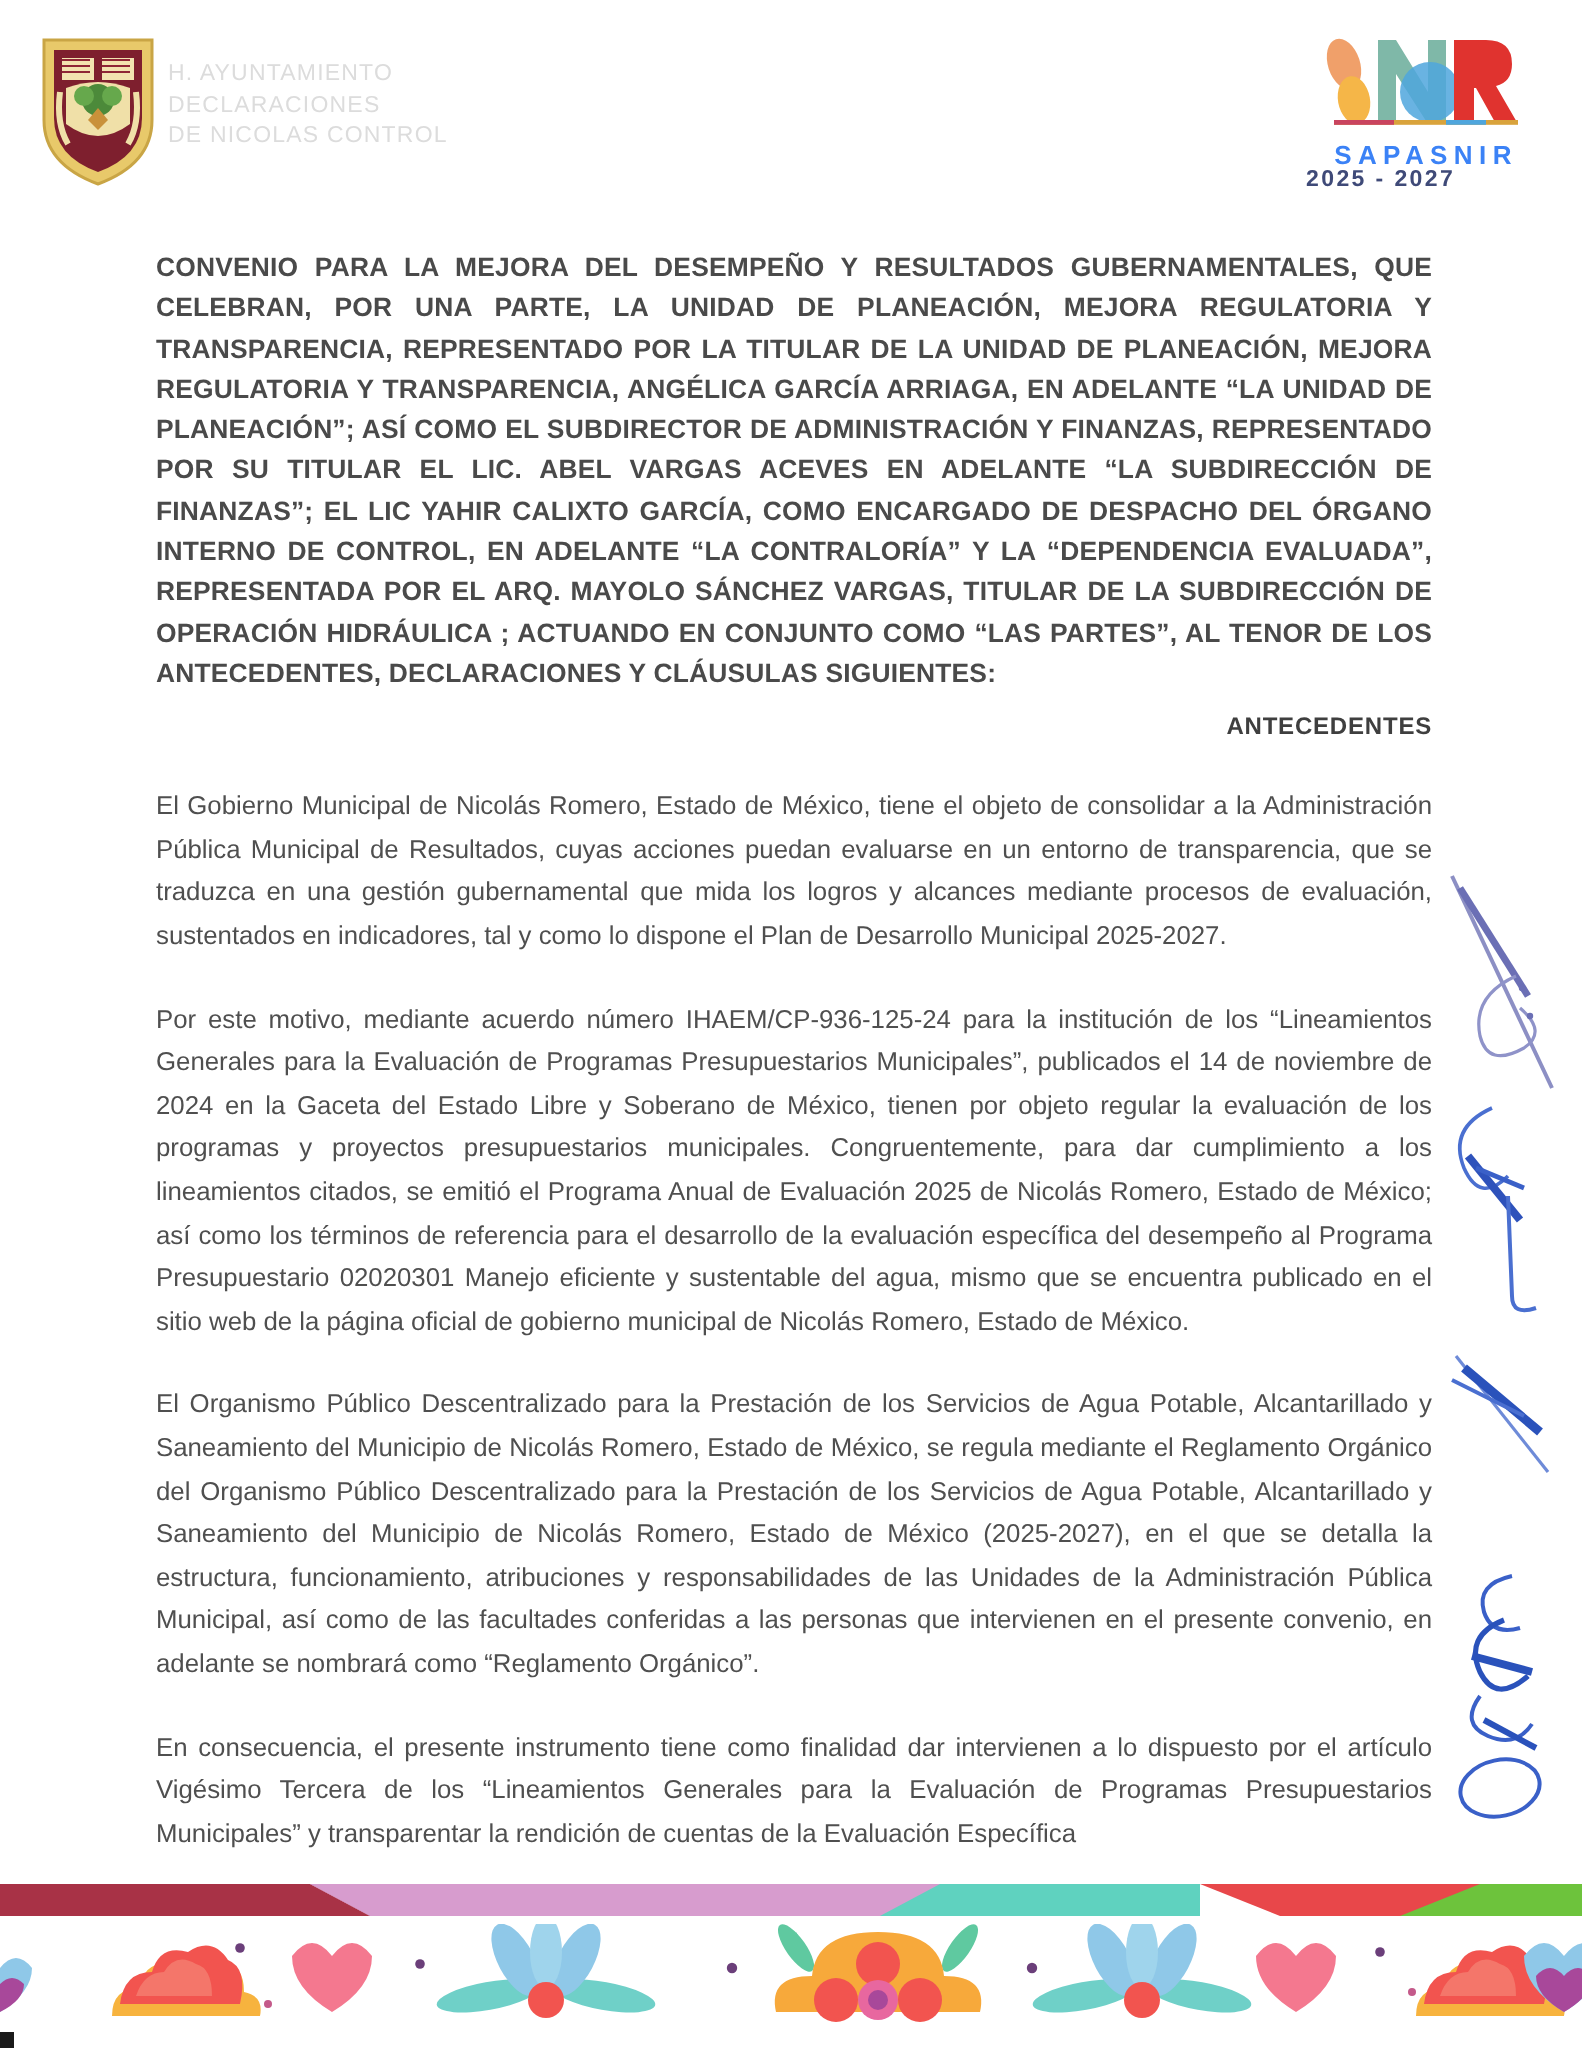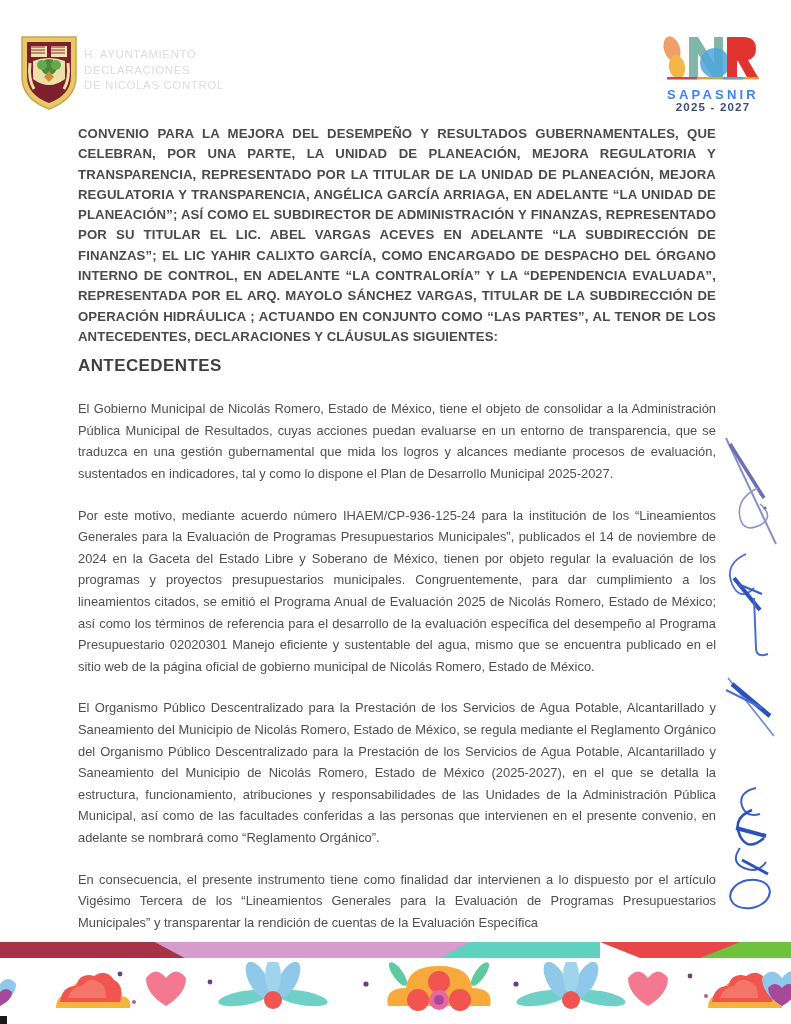--- a/index.html
+++ b/index.html
@@ -17,21 +17,20 @@
     background: #ffffff;
     overflow: hidden;
   }
 
   
   .header {
     position: absolute;
     left: 0; top: 0;
     width: 791px;
     height: 112px;
-    margin-top: 17px;
   }
   .crest {
     position: absolute;
     left: 18px; top: 16px;
     width: 62px; height: 78px;
   }
   .header-org {
     position: absolute;
     left: 84px; top: 30px;
     line-height: 15.5px;
@@ -60,21 +59,20 @@
     text-align: center;
     font-size: 13px;
     font-weight: 700;
     letter-spacing: 3.2px;
     color: #3b82f6;
   }
   .sapasnir-years {
     position: absolute;
     left: 0; top: 74px;
     width: 120px;
-    text-align: center;
     font-size: 11.5px;
     font-weight: 700;
     letter-spacing: 1.2px;
     color: #3f4a78;
   }
 
   
   .content {
     position: absolute;
     left: 78px;
@@ -89,22 +87,22 @@
   p.title-block {
     font-size: 13.2px;
     line-height: 20.3px;
     font-weight: 700;
     letter-spacing: 0.1px;
     color: #4a4a4a;
     margin-bottom: 9px;
   }
   h2.section-heading {
     margin: 0 0 22px 0;
-    text-align: left;
-    font-size: 17px;
+    text-align: right;
+    font-size: 12px;
     font-weight: 700;
     letter-spacing: 0.4px;
     color: #3f3f3f;
   }
   p.body-par {
     font-size: 12.9px;
     line-height: 21.6px;
     color: #4f4f4f;
     margin-bottom: 20px;
     margin-top: 13px;

